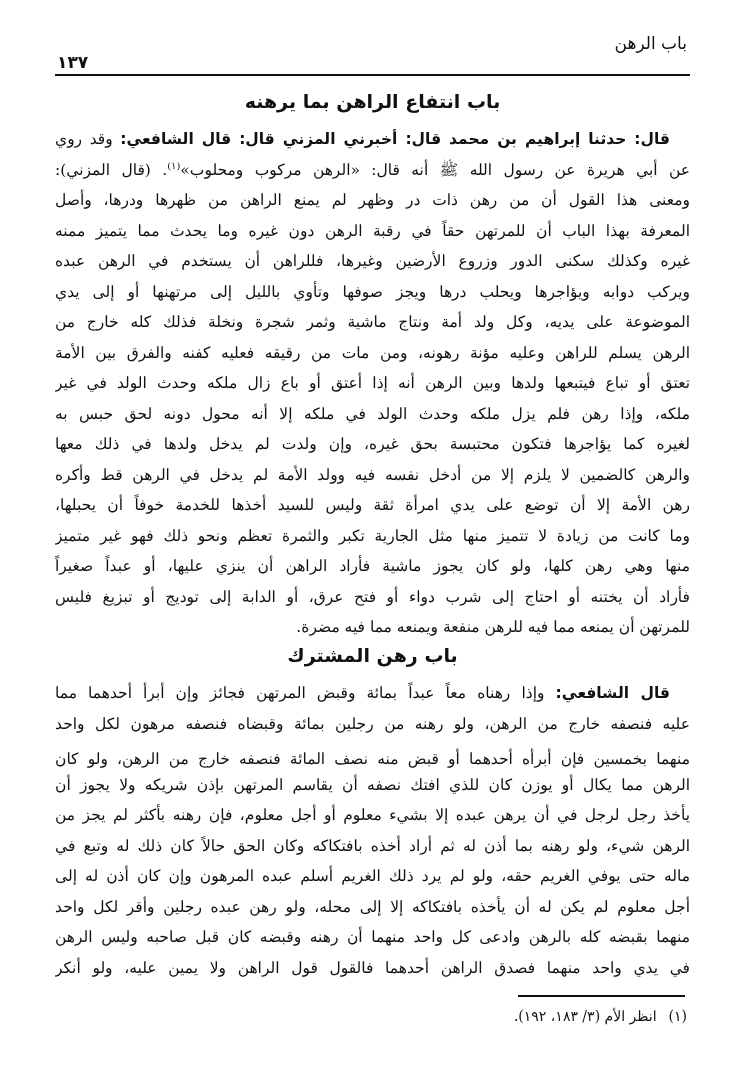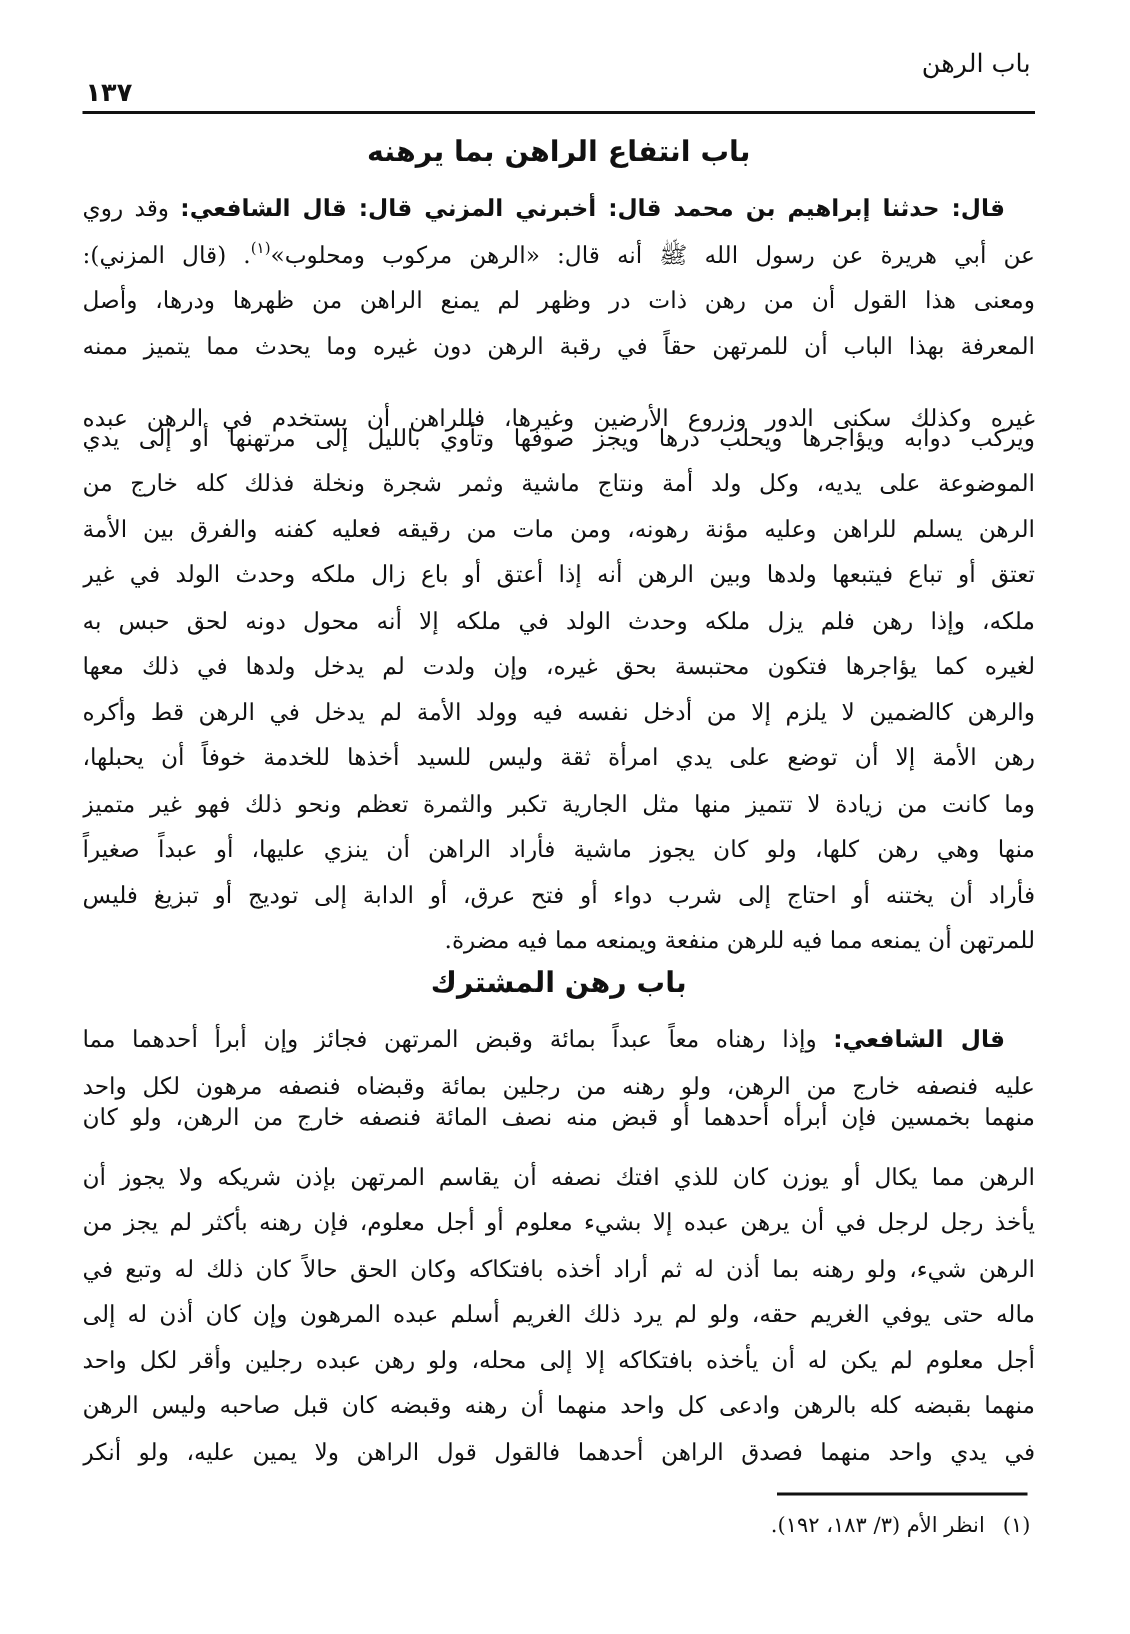--- a/index.html
+++ b/index.html
@@ -60,41 +60,41 @@
   <div class="page-number">١٣٧</div>
   <div class="header-rule"></div>
 
   <div class="section-title" style="top:90px;">باب انتفاع الراهن بما يرهنه</div>
 
   <div class="body-text" style="top:124px;">
     <div class="line indent" style="top:0px;"><span class="b">قال: حدثنا إبراهيم بن محمد قال: أخبرني المزني قال: قال الشافعي:</span><span> وقد روي</span></div>
     <div class="line" style="top:30.5px;"><span>عن أبي هريرة عن رسول الله ﷺ أنه قال: «الرهن مركوب ومحلوب»</span><sup>(١)</sup><span>. (قال المزني):</span></div>
     <div class="line" style="top:61px;">ومعنى هذا القول أن من رهن ذات در وظهر لم يمنع الراهن من ظهرها ودرها، وأصل</div>
     <div class="line" style="top:91.5px;">المعرفة بهذا الباب أن للمرتهن حقاً في رقبة الرهن دون غيره وما يحدث مما يتميز ممنه</div>
-    <div class="line" style="top:140px;">غيره وكذلك سكنى الدور وزروع الأرضين وغيرها، فللراهن أن يستخدم في الرهن عبده</div>
+    <div class="line" style="top:122px;">غيره وكذلك سكنى الدور وزروع الأرضين وغيرها، فللراهن أن يستخدم في الرهن عبده</div>
     <div class="line" style="top:152.5px;">ويركب دوابه ويؤاجرها ويحلب درها ويجز صوفها وتأوي بالليل إلى مرتهنها أو إلى يدي</div>
     <div class="line" style="top:183px;">الموضوعة على يديه، وكل ولد أمة ونتاج ماشية وثمر شجرة ونخلة فذلك كله خارج من</div>
     <div class="line" style="top:213.5px;">الرهن يسلم للراهن وعليه مؤنة رهونه، ومن مات من رقيقه فعليه كفنه والفرق بين الأمة</div>
     <div class="line" style="top:244px;">تعتق أو تباع فيتبعها ولدها وبين الرهن أنه إذا أعتق أو باع زال ملكه وحدث الولد في غير</div>
     <div class="line" style="top:274.5px;">ملكه، وإذا رهن فلم يزل ملكه وحدث الولد في ملكه إلا أنه محول دونه لحق حبس به</div>
     <div class="line" style="top:305px;">لغيره كما يؤاجرها فتكون محتبسة بحق غيره، وإن ولدت لم يدخل ولدها في ذلك معها</div>
     <div class="line" style="top:335.5px;">والرهن كالضمين لا يلزم إلا من أدخل نفسه فيه وولد الأمة لم يدخل في الرهن قط وأكره</div>
     <div class="line" style="top:366px;">رهن الأمة إلا أن توضع على يدي امرأة ثقة وليس للسيد أخذها للخدمة خوفاً أن يحبلها،</div>
     <div class="line" style="top:396.5px;">وما كانت من زيادة لا تتميز منها مثل الجارية تكبر والثمرة تعظم ونحو ذلك فهو غير متميز</div>
     <div class="line" style="top:427px;">منها وهي رهن كلها، ولو كان يجوز ماشية فأراد الراهن أن ينزي عليها، أو عبداً صغيراً</div>
     <div class="line" style="top:457.5px;">فأراد أن يختنه أو احتاج إلى شرب دواء أو فتح عرق، أو الدابة إلى توديج أو تبزيغ فليس</div>
     <div class="line last" style="top:488px;">للمرتهن أن يمنعه مما فيه للرهن منفعة ويمنعه مما فيه مضرة.</div>
   </div>
 
   <div class="section-title" style="top:644px;">باب رهن المشترك</div>
 
   <div class="body-text" style="top:678px;">
     <div class="line indent" style="top:0px;"><span class="b">قال الشافعي:</span><span> وإذا رهناه معاً عبداً بمائة وقبض المرتهن فجائز وإن أبرأ أحدهما مما</span></div>
     <div class="line" style="top:30.5px;">عليه فنصفه خارج من الرهن، ولو رهنه من رجلين بمائة وقبضاه فنصفه مرهون لكل واحد</div>
-    <div class="line" style="top:52px;">منهما بخمسين فإن أبرأه أحدهما أو قبض منه نصف المائة فنصفه خارج من الرهن، ولو كان</div>
+    <div class="line" style="top:66px;">منهما بخمسين فإن أبرأه أحدهما أو قبض منه نصف المائة فنصفه خارج من الرهن، ولو كان</div>
     <div class="line" style="top:91.5px;">الرهن مما يكال أو يوزن كان للذي افتك نصفه أن يقاسم المرتهن بإذن شريكه ولا يجوز أن</div>
     <div class="line" style="top:122px;">يأخذ رجل لرجل في أن يرهن عبده إلا بشيء معلوم أو أجل معلوم، فإن رهنه بأكثر لم يجز من</div>
     <div class="line" style="top:152.5px;">الرهن شيء، ولو رهنه بما أذن له ثم أراد أخذه بافتكاكه وكان الحق حالاً كان ذلك له وتبع في</div>
     <div class="line" style="top:183px;">ماله حتى يوفي الغريم حقه، ولو لم يرد ذلك الغريم أسلم عبده المرهون وإن كان أذن له إلى</div>
     <div class="line" style="top:213.5px;">أجل معلوم لم يكن له أن يأخذه بافتكاكه إلا إلى محله، ولو رهن عبده رجلين وأقر لكل واحد</div>
     <div class="line" style="top:244px;">منهما بقبضه كله بالرهن وادعى كل واحد منهما أن رهنه وقبضه كان قبل صاحبه وليس الرهن</div>
     <div class="line" style="top:274.5px;">في يدي واحد منهما فصدق الراهن أحدهما فالقول قول الراهن ولا يمين عليه، ولو أنكر</div>
   </div>
 
   <div class="footnote-rule"></div>

